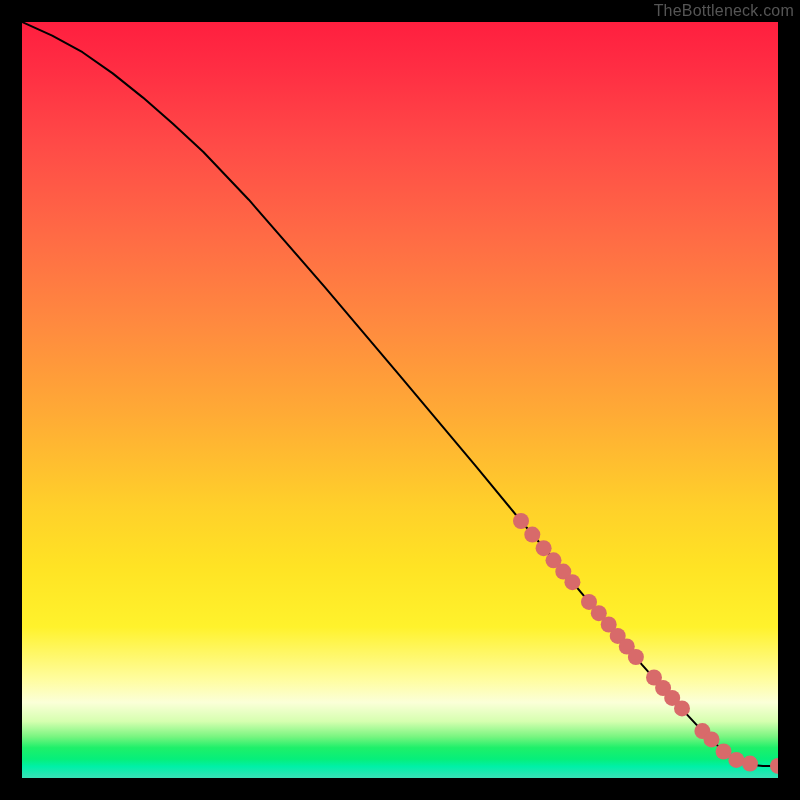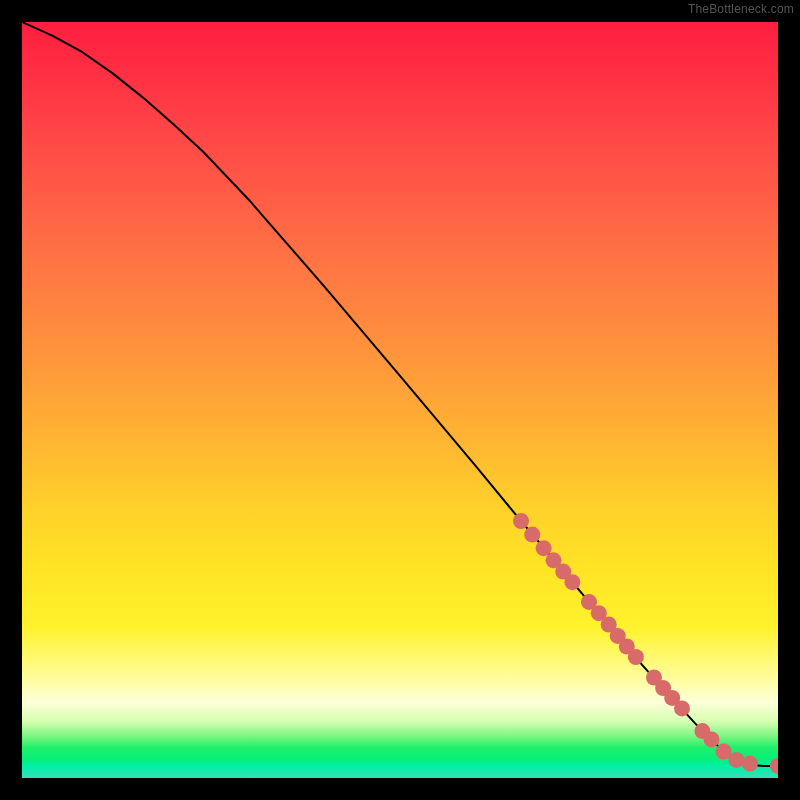--- a/index.html
+++ b/index.html
@@ -42,21 +42,21 @@
       #06ef7a 97.5%,
       #00f0a8 98.5%,
       #39e0b6 100%
     );
   }
   .watermark {
     position: absolute;
     top: 2px;
     right: 6px;
     color: #555;
-    font-size: 12px;
+    font-size: 16px;
     font-weight: 500;
     letter-spacing: 0.2px;
     user-select: none;
   }
   svg.overlay {
     position: absolute;
     left: 0;
     top: 0;
     width: 756px;
     height: 756px;

